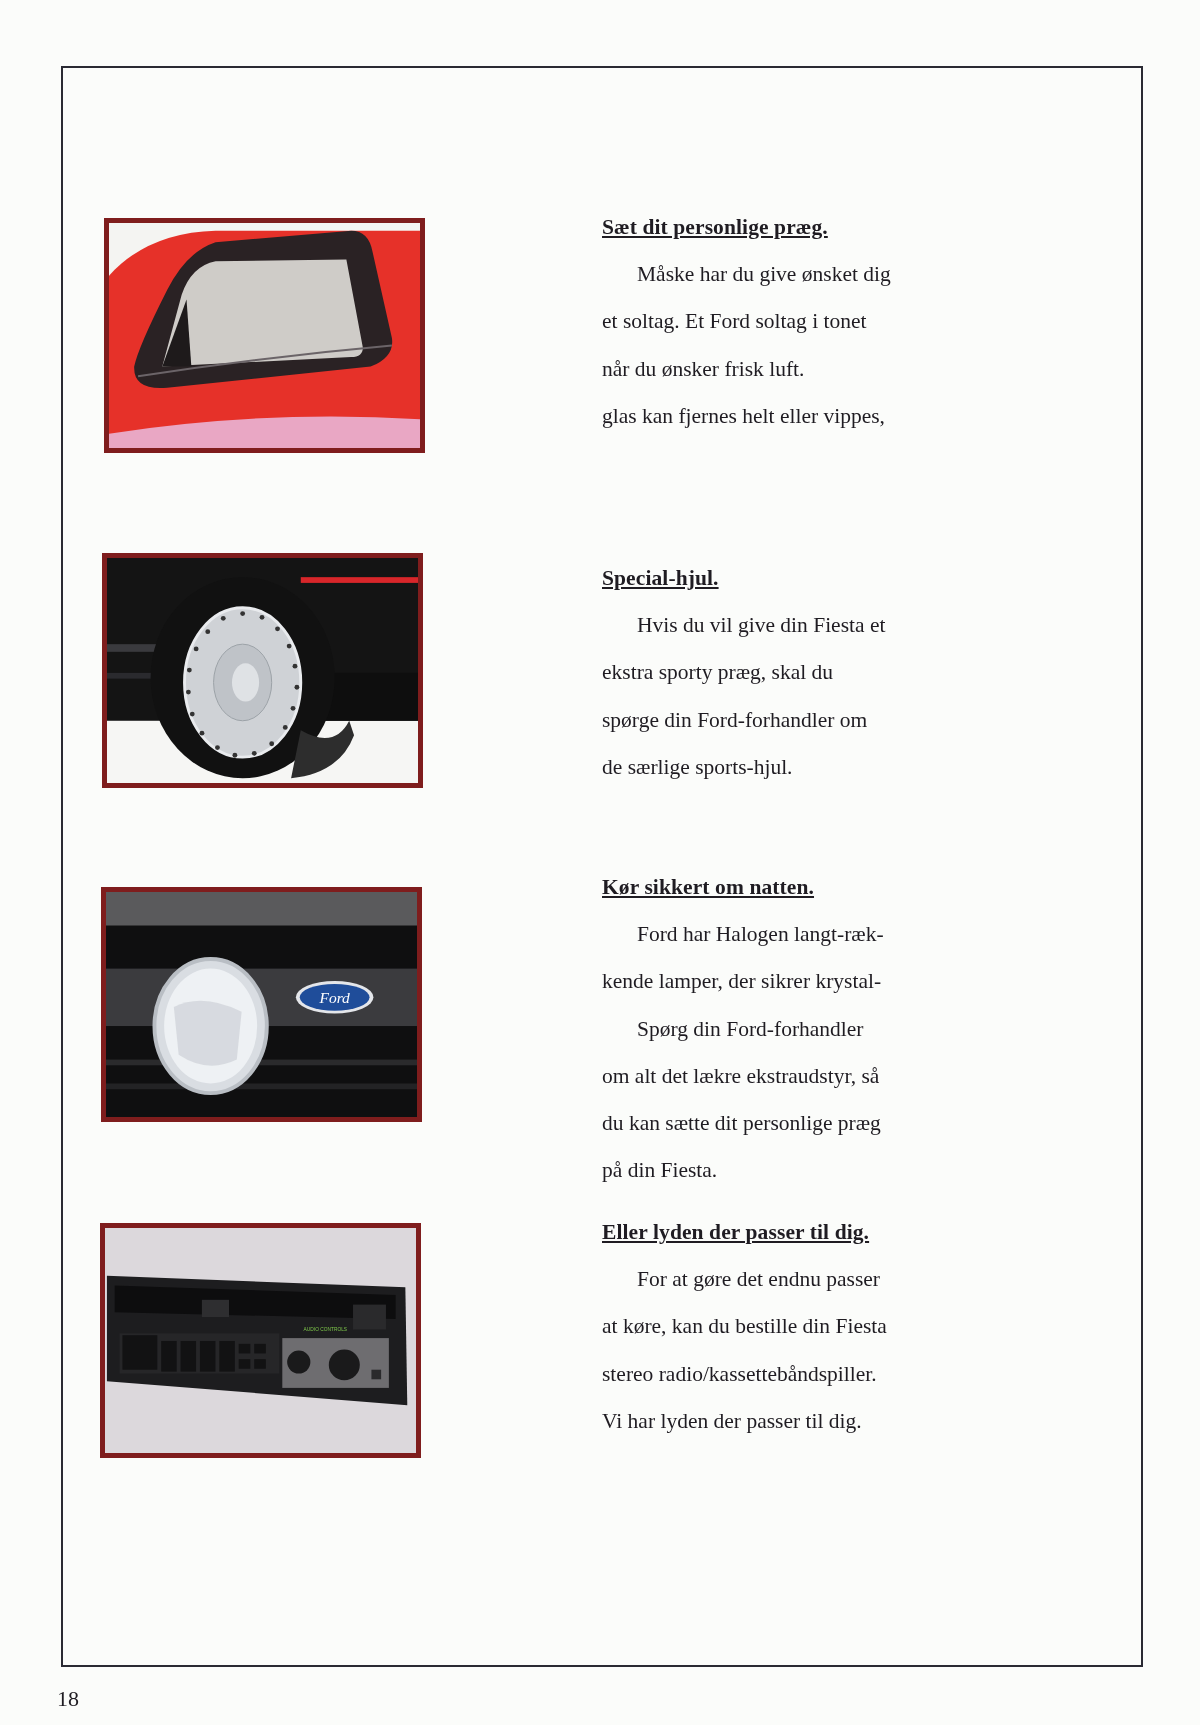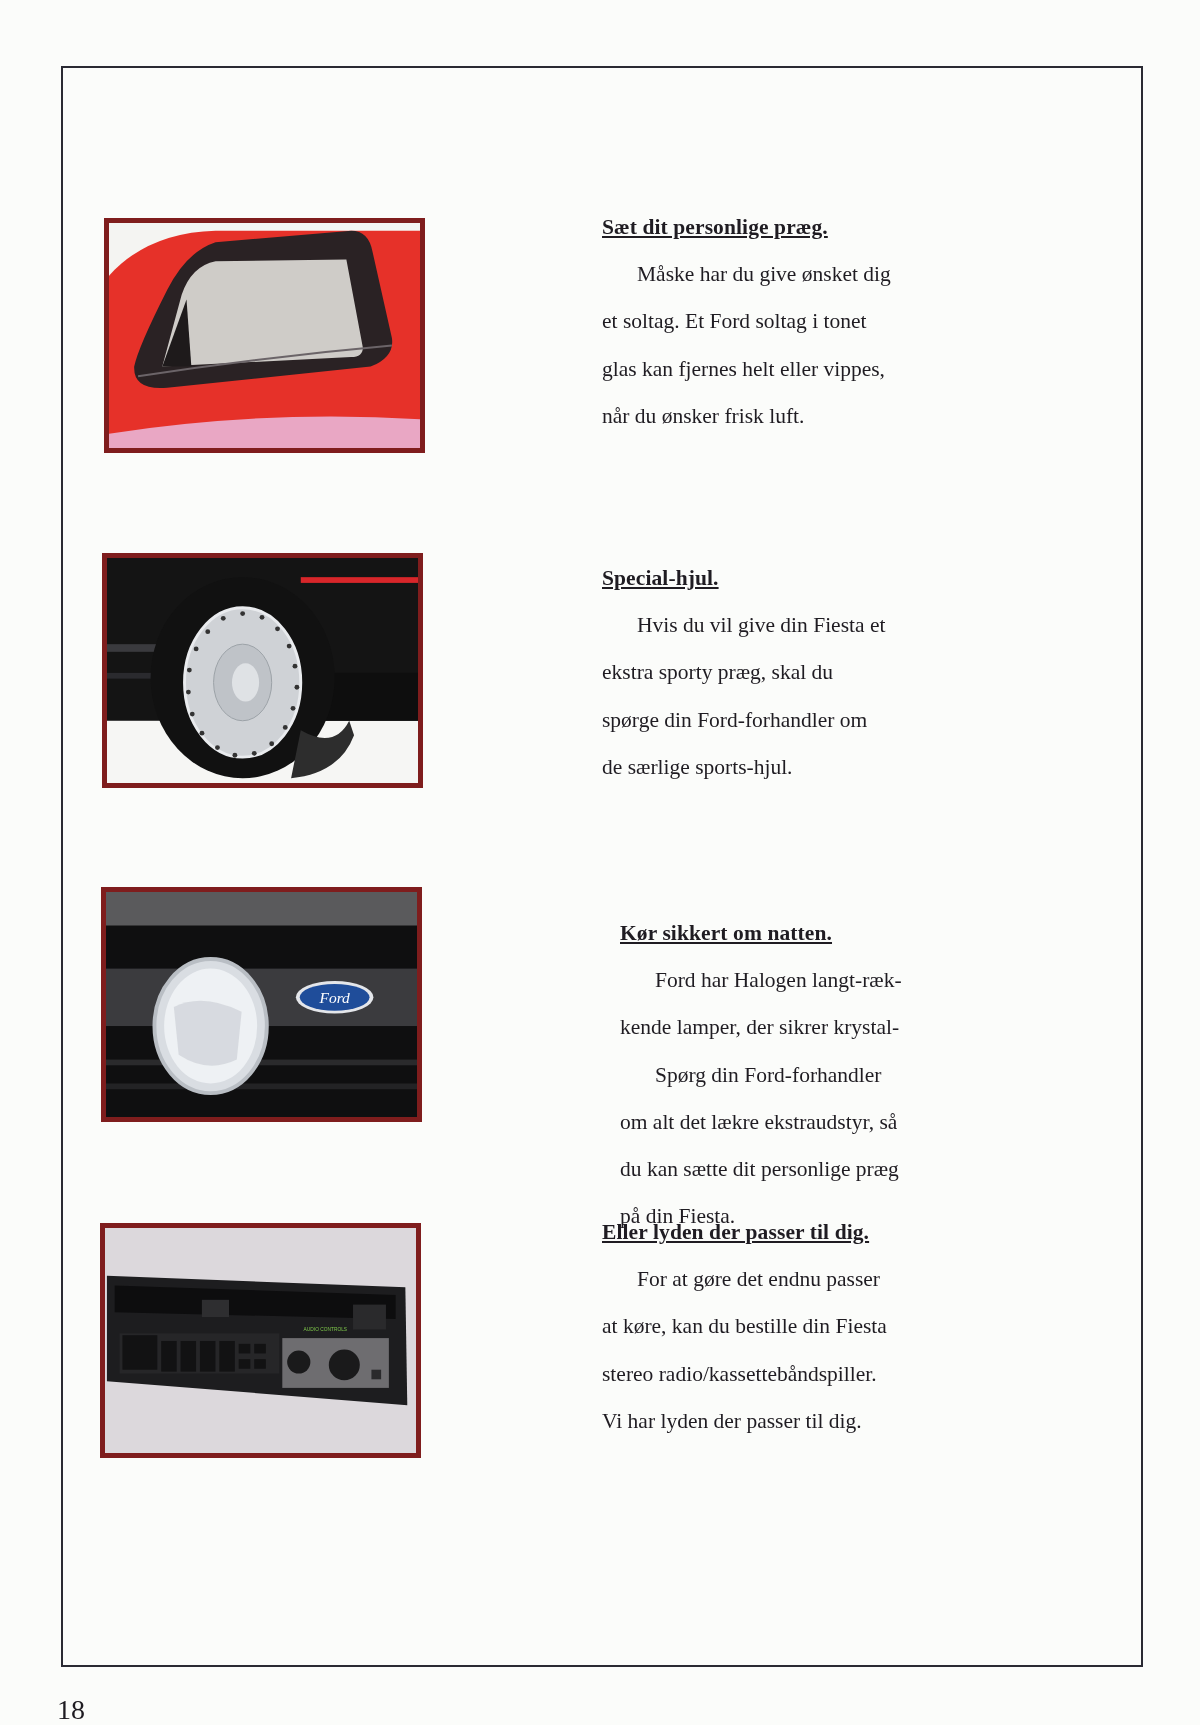--- a/index.html
+++ b/index.html
@@ -49,22 +49,21 @@
     .text-block .para {
       display: block;
       white-space: pre-line;
     }
     .text-block .para .line { display: block; white-space: nowrap; }
     .indent { padding-left: 35px; }
     .page-number {
       position: absolute;
       left: 57px;
       top: 1686px;
-      font-size: 28px;
-      margin-top: 8px;
+      font-size: 22px;
     }
   </style>
 </head>
 <body>
 
 <div class="frame"></div>
 
 <div class="photo" style="left:104px; top:218px;">
   <svg viewBox="0 0 321 235" preserveAspectRatio="none">
     <rect width="321" height="235" fill="#f4f4f2"></rect>
@@ -74,22 +73,22 @@
     <path d="M55,150 L75,75 Q85,45 110,40 L245,38 L262,130 Q262,140 250,140 Z" fill="#cfccc8"></path>
     <path d="M55,150 L80,80 L85,150 Z" fill="#1e1a1b"></path>
     <path d="M30,160 Q160,140 292,128" stroke="#6b6468" stroke-width="2" fill="none"></path>
   </svg>
 </div>
 <div class="text-block" style="top:216px;">
   <span class="heading">Sæt dit personlige præg.</span>
   <span class="para">
     <span class="line indent">Måske har du give ønsket dig</span>
     <span class="line">et soltag. Et Ford soltag i tonet</span>
+    <span class="line">når du ønsker frisk luft.</span>
     <span class="line">glas kan fjernes helt eller vippes,</span>
-    <span class="line">når du ønsker frisk luft.</span>
   </span>
 </div>
 
 <div class="photo" style="left:102px; top:553px;">
   <svg viewBox="0 0 321 235" preserveAspectRatio="none">
     <rect width="321" height="235" fill="#f6f6f4"></rect>
     <rect x="0" y="0" width="321" height="170" fill="#141414"></rect>
     <rect x="0" y="90" width="70" height="8" fill="#3a3a3e"></rect>
     <rect x="0" y="120" width="70" height="6" fill="#2a2a2e"></rect>
     <rect x="200" y="20" width="121" height="6" fill="#d8262a"></rect>
@@ -140,21 +139,21 @@
     <rect x="0" y="175" width="321" height="6" fill="#2a2a2c"></rect>
     <rect x="0" y="200" width="321" height="6" fill="#232325"></rect>
     <ellipse cx="108" cy="140" rx="58" ry="70" fill="#d9dde2" stroke="#b9bec4" stroke-width="4"></ellipse>
     <ellipse cx="108" cy="140" rx="48" ry="60" fill="#eef1f4"></ellipse>
     <path d="M70,120 Q100,105 140,125 L135,175 Q105,190 75,170 Z" fill="#c8ccd2" opacity="0.6"></path>
     <ellipse cx="236" cy="110" rx="40" ry="17" fill="#e4e6ea"></ellipse>
     <ellipse cx="236" cy="110" rx="36" ry="14" fill="#1f4d9a"></ellipse>
     <text x="236" y="116" text-anchor="middle" font-family="Liberation Serif, serif" font-style="italic" font-size="16" fill="#ffffff">Ford</text>
   </svg>
 </div>
-<div class="text-block" style="top:922px;margin-left:18px;">
+<div class="text-block" style="top:876px;">
   <span class="heading">Kør sikkert om natten.</span>
   <span class="para">
     <span class="line indent">Ford har Halogen langt-ræk-</span>
     <span class="line">kende lamper, der sikrer krystal-</span>
     <span class="line indent">Spørg din Ford-forhandler</span>
     <span class="line">om alt det lækre ekstraudstyr, så</span>
     <span class="line">du kan sætte dit personlige præg</span>
     <span class="line">på din Fiesta.</span>
   </span>
 </div>

